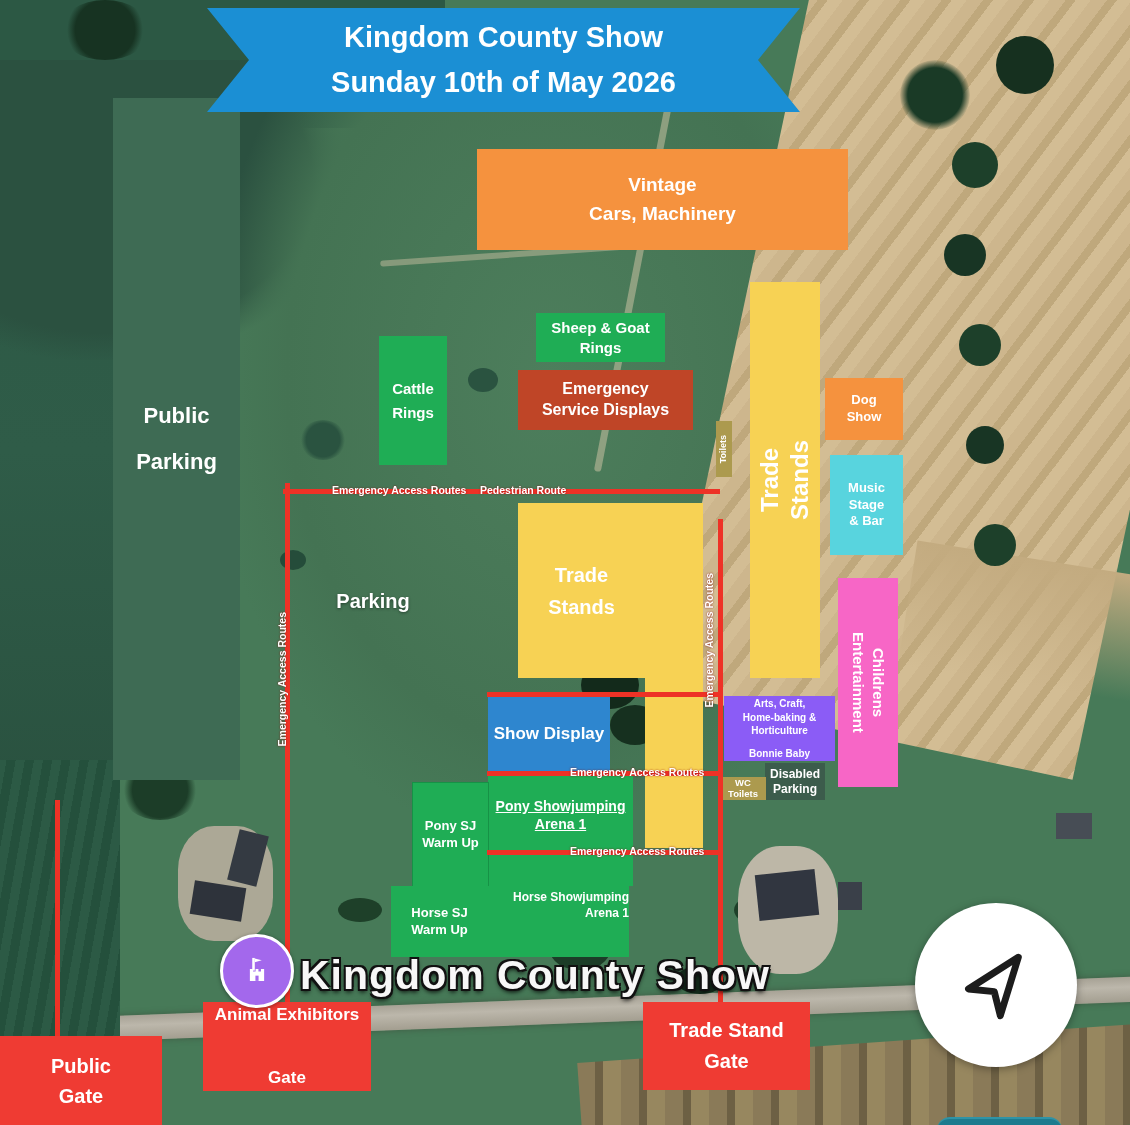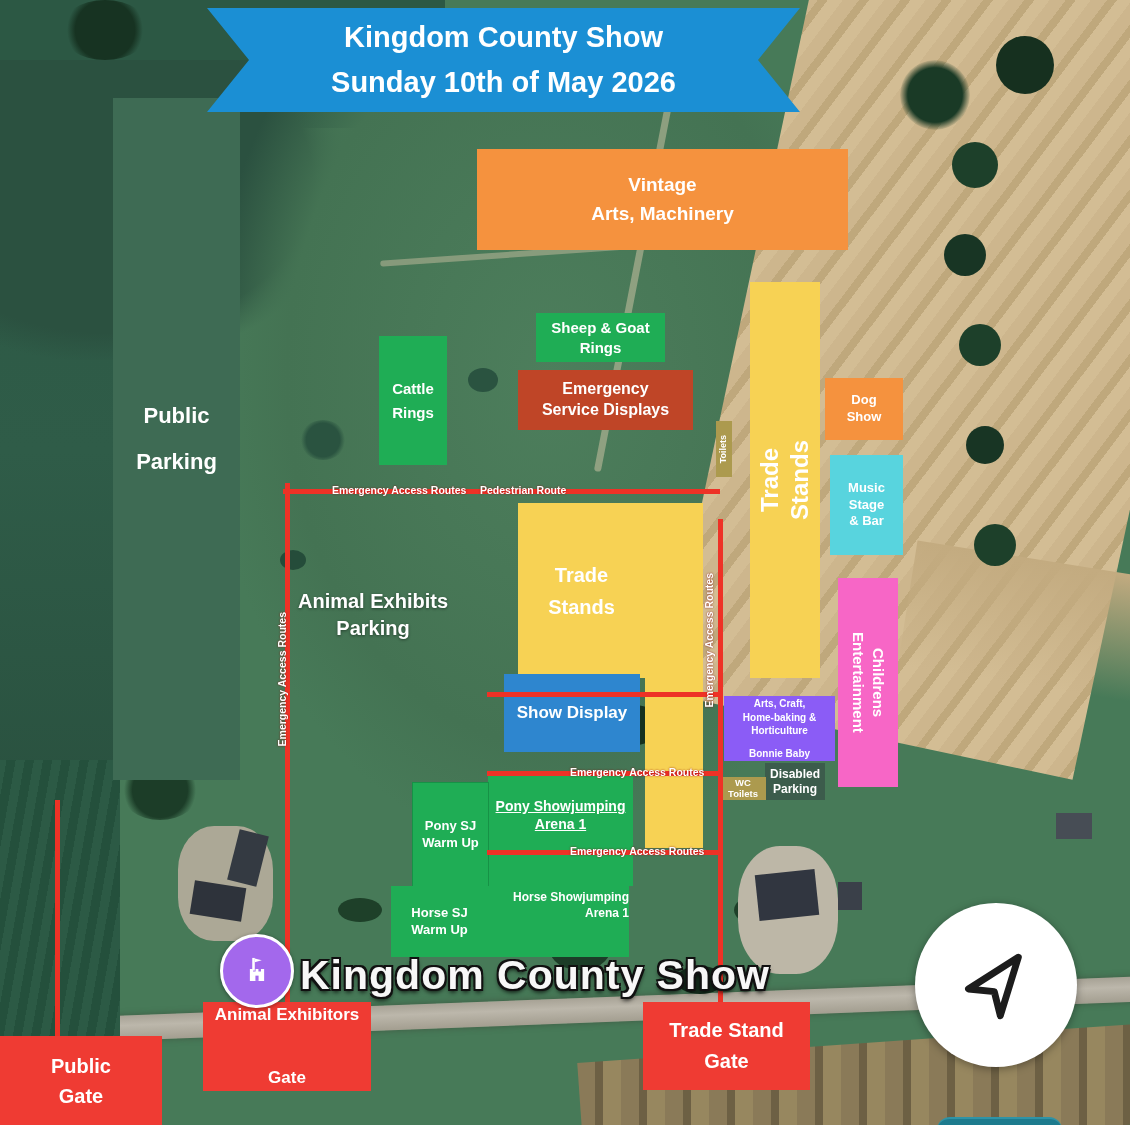--- a/index.html
+++ b/index.html
@@ -56,21 +56,21 @@
   .z-cattle{left:379px;top:336px;width:68px;height:129px;font-size:15px;line-height:1.6;}
   .z-sheep{left:536px;top:313px;width:129px;height:49px;font-size:15px;}
   .z-emerg-svc{left:518px;top:370px;width:175px;height:60px;font-size:16px;}
   .z-toilets-v{left:716px;top:421px;width:16px;height:56px;font-size:9px;}
   .z-trade-right{left:750px;top:282px;width:70px;height:396px;font-size:24px;}
   .z-dog{left:825px;top:378px;width:78px;height:62px;font-size:13px;}
   .z-music{left:830px;top:455px;width:73px;height:100px;font-size:13px;}
   .z-childrens{left:838px;top:578px;width:60px;height:209px;font-size:15px;}
   .z-trade-main{left:518px;top:503px;width:127px;height:175px;font-size:20px;line-height:1.6;}
   .z-trade-col{left:645px;top:503px;width:58px;height:345px;}
-  .z-show-display{left:488px;top:674px;width:136px;height:78px;font-size:17px;margin-left:16px;}
+  .z-show-display{left:488px;top:695px;width:122px;height:78px;font-size:17px;}
   .z-arts{left:724px;top:696px;width:111px;height:65px;font-size:10px;line-height:1.35;}
   .z-arts .gap{margin-top:9px;}
   .z-disabled{left:765px;top:763px;width:60px;height:37px;font-size:12px;line-height:1.25;}
   .z-wc{left:720px;top:777px;width:46px;height:23px;font-size:9.5px;line-height:1.15;}
   .z-pony-arena{left:488px;top:775px;width:145px;height:111px;font-size:14px;justify-content:flex-start;padding-top:22px;box-sizing:border-box;}
   .z-pony-warm{left:413px;top:783px;width:75px;height:103px;font-size:13px;outline:1px solid #169246;}
   .z-horse-arena{left:484px;top:886px;width:145px;height:71px;font-size:12px;justify-content:flex-start;padding-top:4px;box-sizing:border-box;align-items:flex-end;}
   .z-horse-warm{left:391px;top:886px;width:97px;height:71px;font-size:13px;}
   .z-gate-public{left:0;top:1036px;width:162px;height:89px;font-size:20px;line-height:1.5;z-index:25;}
   .z-gate-animal{left:203px;top:1002px;width:168px;height:89px;font-size:17px;line-height:1.55;z-index:25;}
@@ -144,21 +144,21 @@
     <span>Sunday 10th of May 2026</span>
   </div>
 
   <div class="zone z-public-parking" style="background-color: rgb(62, 107, 84);">
     <span>Public</span>
     <span>Parking</span>
   </div>
 
   <div class="zone z-vintage" style="background-color: rgb(245, 146, 62);">
     <span>Vintage</span>
-    <span>Arts, Machinery</span>
+    <span>Cars, Machinery</span>
   </div>
 
   <div class="zone z-cattle" style="background-color: rgb(31, 173, 85);">
     <span>Cattle</span>
     <span>Rings</span>
   </div>
 
   <div class="zone z-sheep" style="background-color: rgb(31, 173, 85);">
     <span>Sheep &amp; Goat</span>
     <span>Rings</span>
@@ -253,21 +253,20 @@
   <div class="rline rl-vg" style="background-color: rgb(238, 50, 38);"></div>
 
   <span class="rlabel lab-h1a">Emergency Access Routes</span>
   <span class="rlabel lab-h1b">Pedestrian Route</span>
   <span class="rlabel lab-h3">Emergency Access Routes</span>
   <span class="rlabel lab-h4">Emergency Access Routes</span>
   <span class="rlabel lab-vl vtext-up">Emergency Access Routes</span>
   <span class="rlabel lab-vr vtext-up">Emergency Access Routes</span>
 
   <div class="abs aep">
-    <div>Animal Exhibits</div>
     <div>Parking</div>
   </div>
 
   <div class="zone z-gate-public" style="background-color: rgb(239, 59, 51);">
     <span>Public</span>
     <span>Gate</span>
   </div>
   <div class="zone z-gate-animal" style="background-color: rgb(239, 59, 51); gap: 37px;">
     <span>Animal Exhibitors</span>
     <span>Gate</span>

